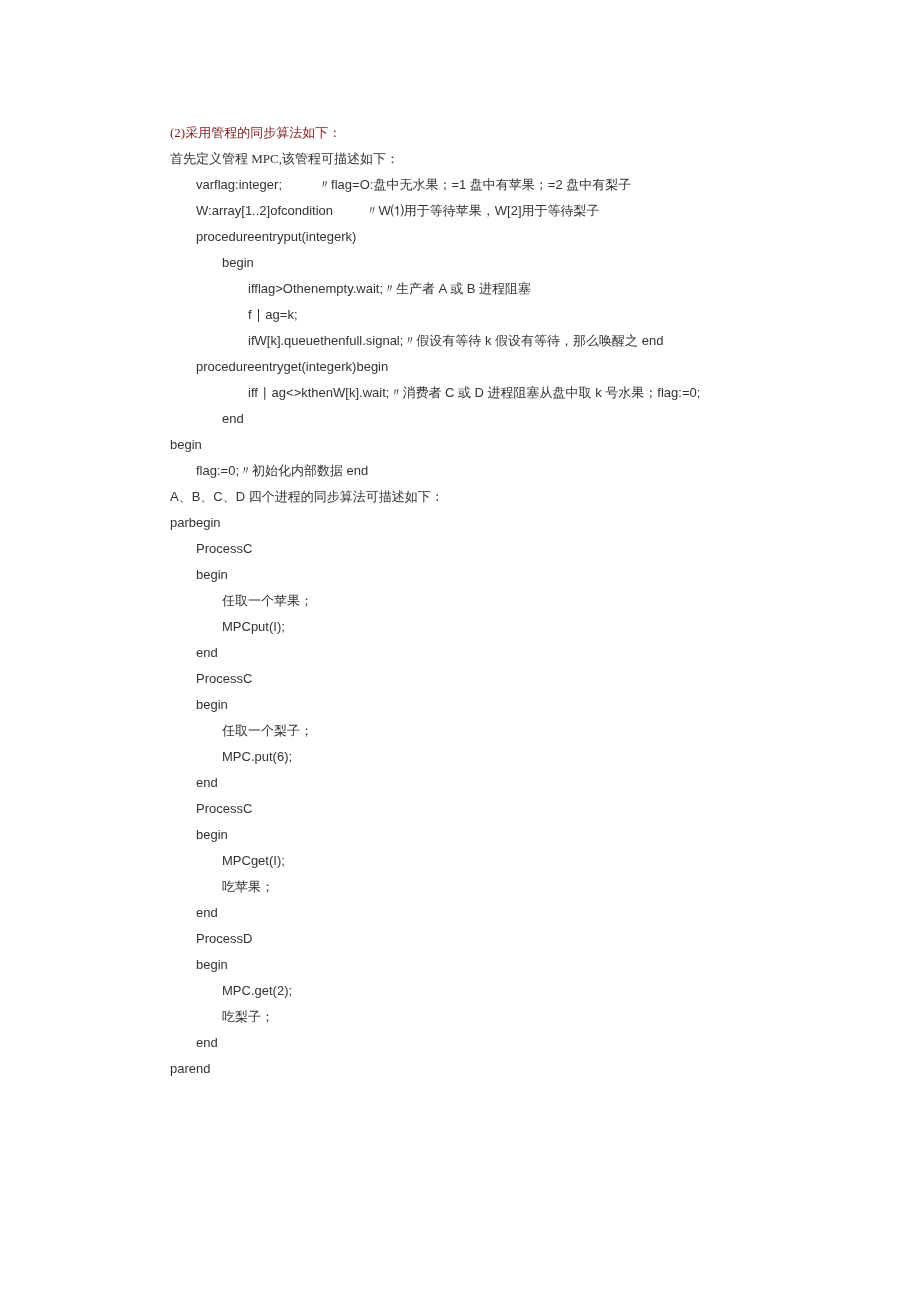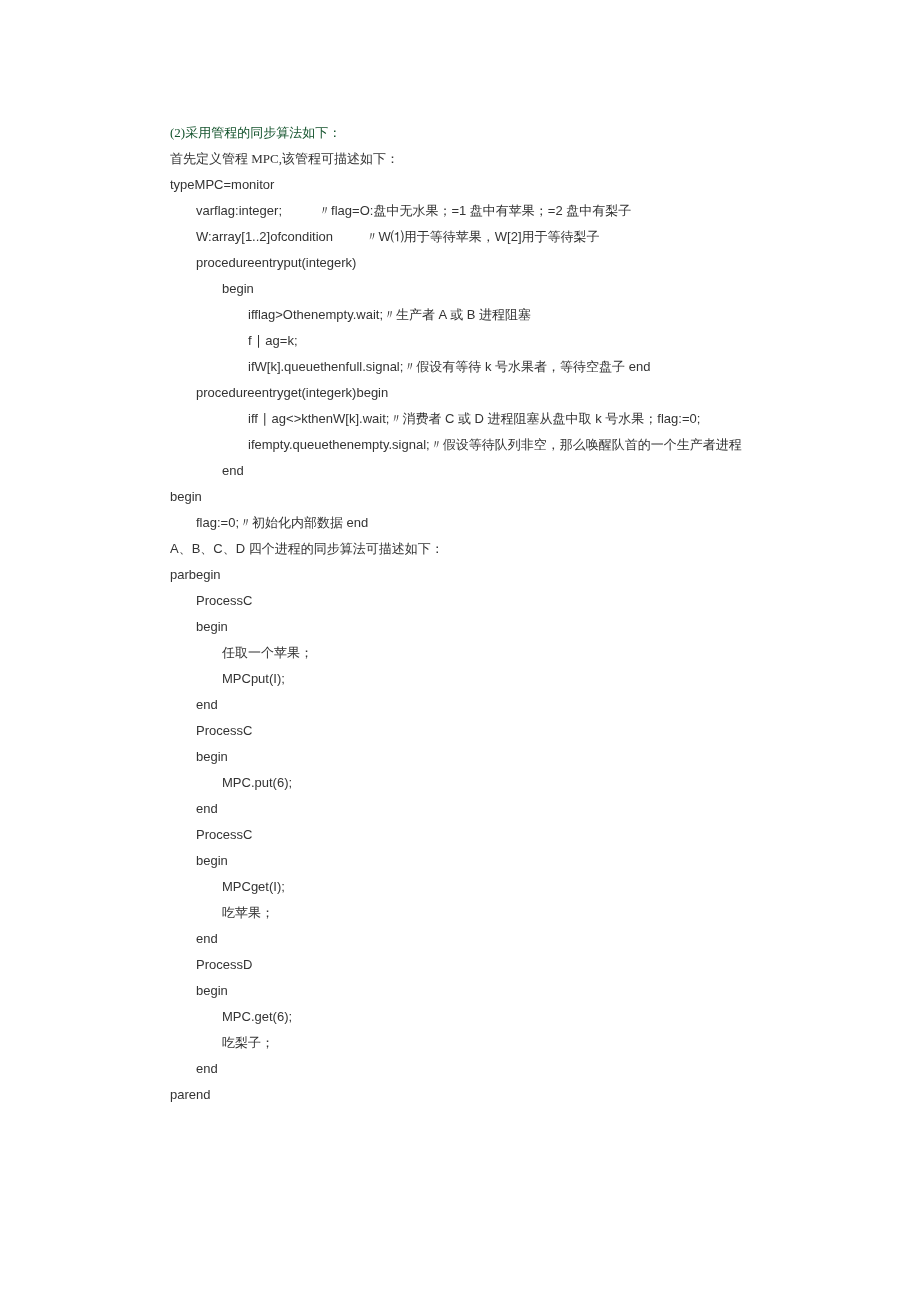--- a/index.html
+++ b/index.html
@@ -10,64 +10,63 @@
     line-height: 2.0;
     color: #333;
     background: #fff;
     width: 920px;
     box-sizing: border-box;
   }
   .line {
     white-space: pre;
   }
   .blue {
-    color: #14532d;
+    color: #7f1d1d;
   }
   .mono {
     font-family: Arial, "SimSun", sans-serif;
   }
   .i1 { padding-left: 2em; }
   .i2 { padding-left: 4em; }
   .i3 { padding-left: 6em; }
 </style>
 </head>
 <body>
 
 <div id="doc">
     <div class="line blue">(2)采用管程的同步算法如下：</div>
     <div class="line ">首先定义管程 MPC,该管程可描述如下：</div>
-    <div class="line mono">typeMPC=monitor</div>
     <div class="line mono i1">varflag:integer;          〃flag=O:盘中无水果；=1 盘中有苹果；=2 盘中有梨子</div>
     <div class="line mono i1">W:array[1..2]ofcondition         〃W⑴用于等待苹果，W[2]用于等待梨子</div>
     <div class="line mono i1">procedureentryput(integerk)</div>
     <div class="line mono i2">begin</div>
     <div class="line mono i3">ifflag&gt;Othenempty.wait;〃生产者 A 或 B 进程阻塞</div>
     <div class="line mono i3">f ∣ ag=k;</div>
-    <div class="line mono i3">ifW[k].queuethenfull.signal;〃假设有等待 k 号水果者，等待空盘子 end</div>
+    <div class="line mono i3">ifW[k].queuethenfull.signal;〃假设有等待 k 假设有等待，那么唤醒之 end</div>
     <div class="line mono i1">procedureentryget(integerk)begin</div>
     <div class="line mono i3">iff ∣ ag&lt;&gt;kthenW[k].wait;〃消费者 C 或 D 进程阻塞从盘中取 k 号水果；flag:=0;</div>
-    <div class="line mono i3">ifempty.queuethenempty.signal;〃假设等待队列非空，那么唤醒队首的一个生产者进程</div>
     <div class="line mono i2">end</div>
     <div class="line mono">begin</div>
     <div class="line mono i1">flag:=0;〃初始化内部数据 end</div>
     <div class="line mono">A、B、C、D 四个进程的同步算法可描述如下：</div>
     <div class="line mono">parbegin</div>
     <div class="line mono i1">ProcessC</div>
     <div class="line mono i1">begin</div>
     <div class="line mono i2">任取一个苹果；</div>
     <div class="line mono i2">MPCput(I);</div>
     <div class="line mono i1">end</div>
     <div class="line mono i1">ProcessC</div>
     <div class="line mono i1">begin</div>
+    <div class="line mono i2">任取一个梨子；</div>
     <div class="line mono i2">MPC.put(6);</div>
     <div class="line mono i1">end</div>
     <div class="line mono i1">ProcessC</div>
     <div class="line mono i1">begin</div>
     <div class="line mono i2">MPCget(I);</div>
     <div class="line mono i2">吃苹果；</div>
     <div class="line mono i1">end</div>
     <div class="line mono i1">ProcessD</div>
     <div class="line mono i1">begin</div>
-    <div class="line mono i2">MPC.get(6);</div>
+    <div class="line mono i2">MPC.get(2);</div>
     <div class="line mono i2">吃梨子；</div>
     <div class="line mono i1">end</div>
     <div class="line mono">parend</div>
   </div>
 
 </body></html>

